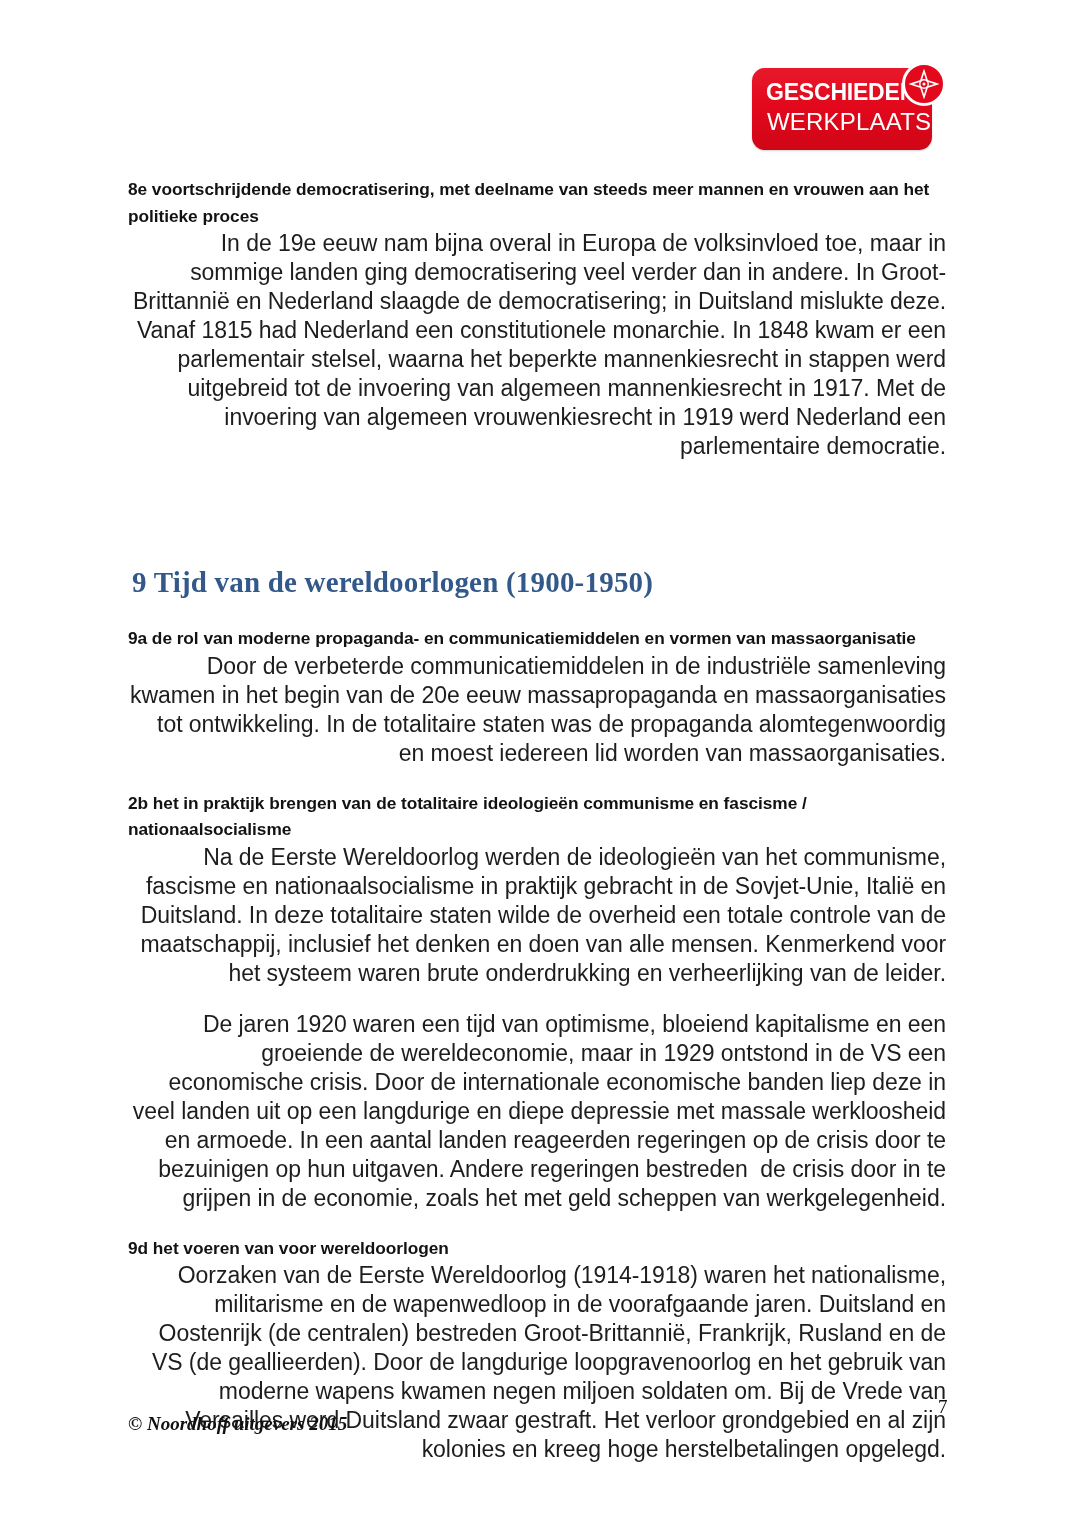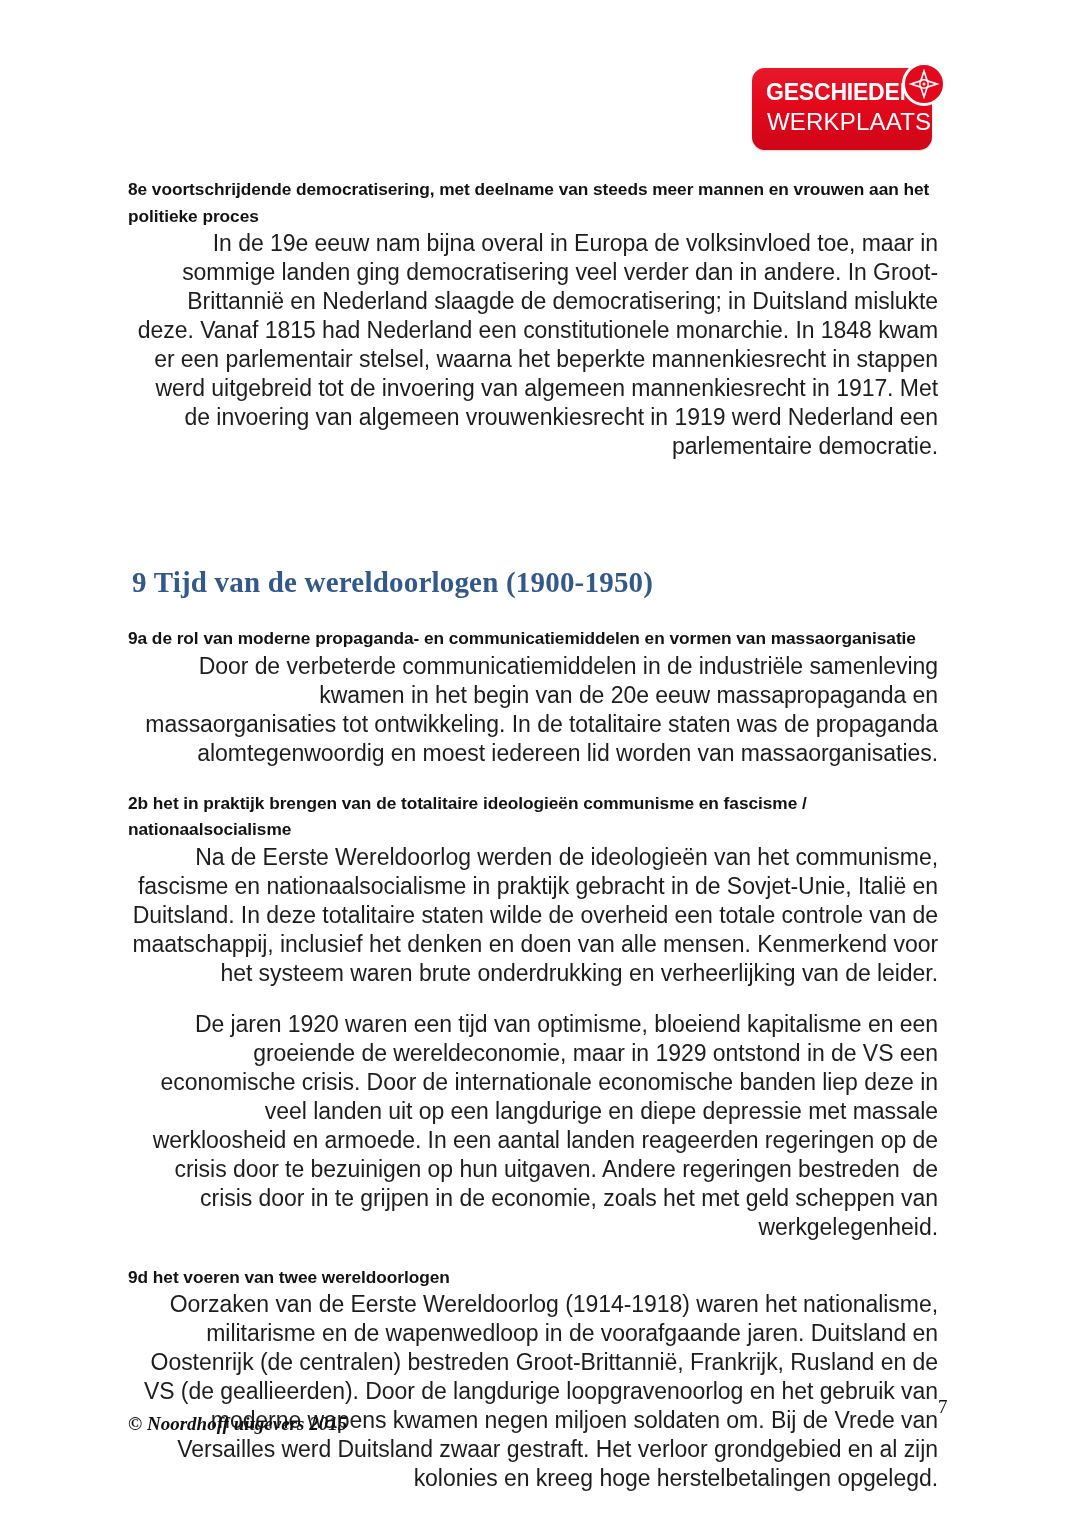--- a/index.html
+++ b/index.html
@@ -85,21 +85,21 @@
   .logo-emblem svg { display: block; }
 
   
   .content {
     position: absolute;
     left: 128px;
     top: 176px;
     width: 822px;
   }
 
-  .block { margin: 0 12px 22px 0; }
+  .block { margin: 0 4px 22px 0; }
 
   h3.sub {
     margin: 0;
     font-family: "Liberation Sans", sans-serif;
     font-weight: bold;
     font-size: 17.3px;
     line-height: 26.5px;
     color: #121212;
     letter-spacing: -0.05px;
   }
@@ -195,21 +195,21 @@
     <div class="block">
       <h3 class="sub">2b het in praktijk brengen van de totalitaire ideologieën communisme en fascisme / nationaalsocialisme</h3>
       <p class="body">Na de Eerste Wereldoorlog werden de ideologieën van het communisme, fascisme en nationaalsocialisme in praktijk gebracht in de Sovjet-Unie, Italië en Duitsland. In deze totalitaire staten wilde de overheid een totale controle van de maatschappij, inclusief het denken en doen van alle mensen. Kenmerkend voor het systeem waren brute onderdrukking en verheerlijking van de leider.</p>
     </div>
 
     <div class="block">
       <p class="body">De jaren 1920 waren een tijd van optimisme, bloeiend kapitalisme en een groeiende de wereldeconomie, maar in 1929 ontstond in de VS een economische crisis. Door de internationale economische banden liep deze in veel landen uit op een langdurige en diepe depressie met massale werkloosheid en armoede. In een aantal landen reageerden regeringen op de crisis door te bezuinigen op hun uitgaven. Andere regeringen bestreden  de crisis door in te grijpen in de economie, zoals het met geld scheppen van werkgelegenheid.</p>
     </div>
 
     <div class="block">
-      <h3 class="sub">9d het voeren van twee wereldoorlogen</h3>
+      <h3 class="sub">9d het voeren van voor wereldoorlogen</h3>
       <p class="body">Oorzaken van de Eerste Wereldoorlog (1914-1918) waren het nationalisme, militarisme en de wapenwedloop in de voorafgaande jaren. Duitsland en Oostenrijk (de centralen) bestreden Groot-Brittannië, Frankrijk, Rusland en de VS (de geallieerden). Door de langdurige loopgravenoorlog en het gebruik van moderne wapens kwamen negen miljoen soldaten om. Bij de Vrede van Versailles werd Duitsland zwaar gestraft. Het verloor grondgebied en al zijn kolonies en kreeg hoge herstelbetalingen opgelegd.</p>
     </div>
 
   </div>
 
   <div class="footer-copy">© Noordhoff uitgevers 2015</div>
   <div class="page-number">7</div>
 
 </div>
 

